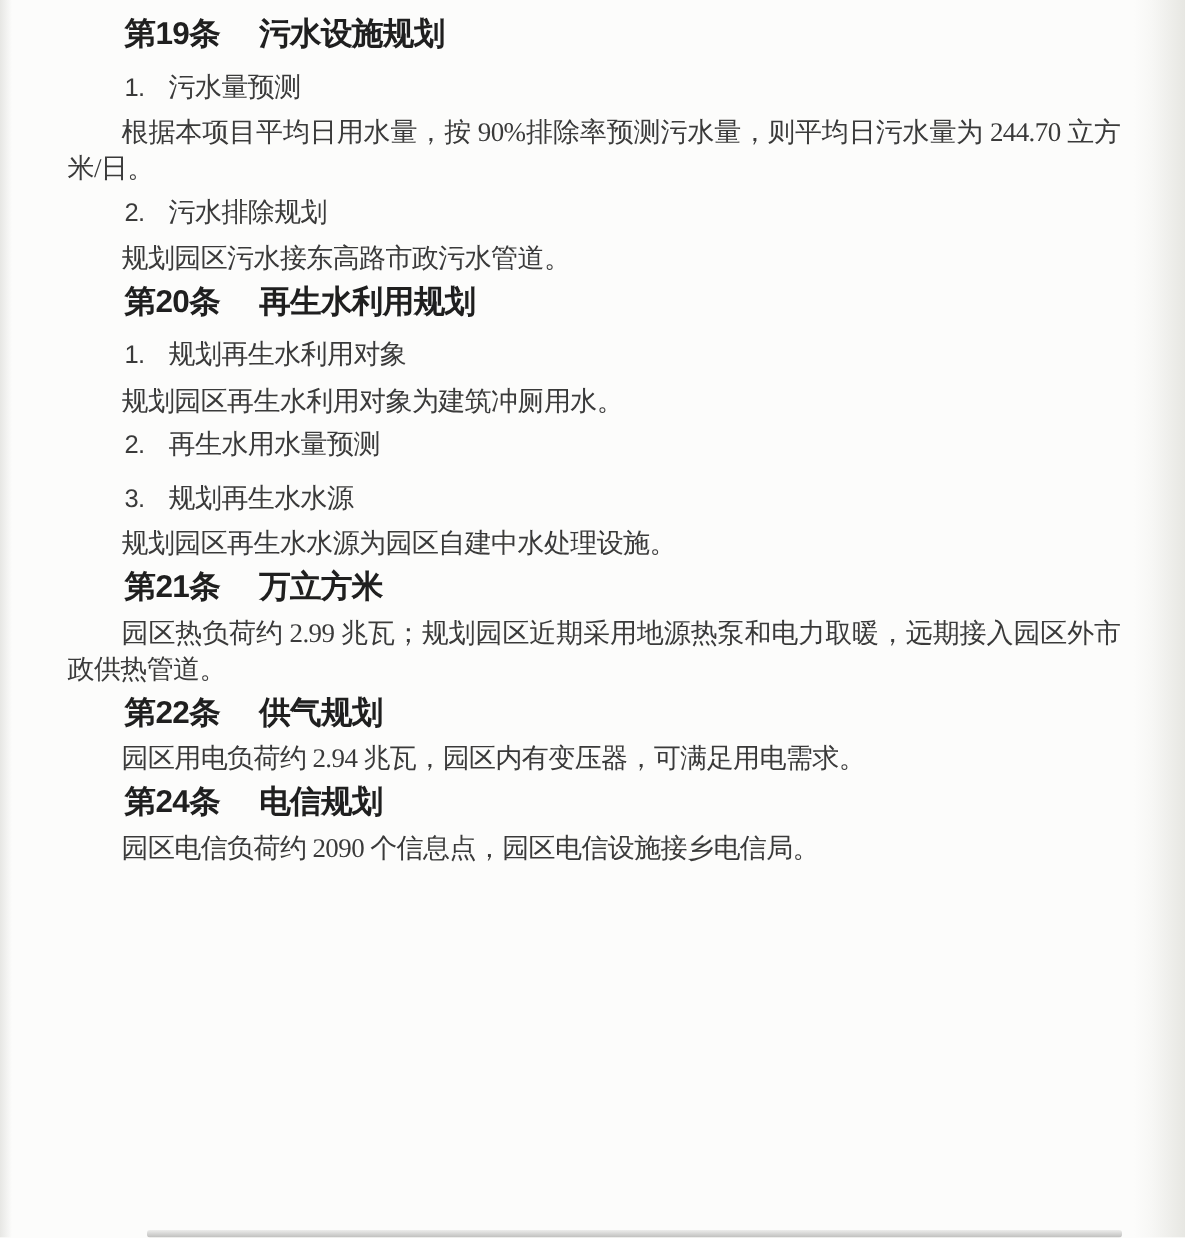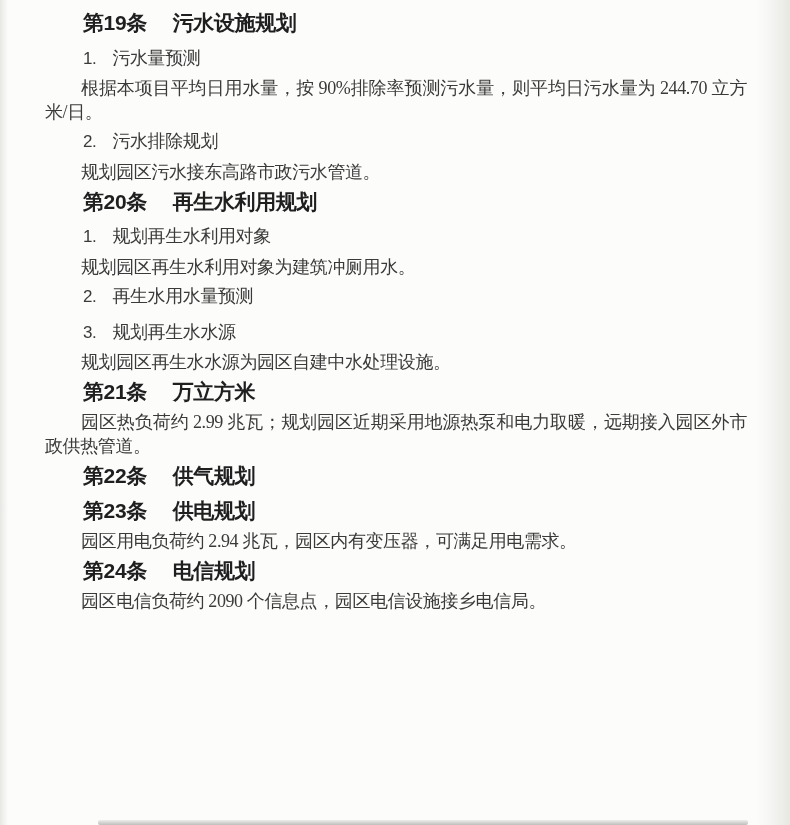--- a/index.html
+++ b/index.html
@@ -81,19 +81,18 @@
       <p class="block-paragraph" style="margin: 0px;">规划园区污水接东高路市政污水管道。</p>
       <h2 class="block-heading" style="margin: 0px;"><span class="article-number">第20条</span><span>再生水利用规划</span></h2>
       <div class="block-list-item"><span class="item-number">1.</span><span>规划再生水利用对象</span></div>
       <p class="block-paragraph" style="margin: 0px;">规划园区再生水利用对象为建筑冲厕用水。</p>
       <div class="block-list-item"><span class="item-number">2.</span><span>再生水用水量预测</span></div>
       <div class="block-list-item"><span class="item-number">3.</span><span>规划再生水水源</span></div>
       <p class="block-paragraph" style="margin: 0px;">规划园区再生水水源为园区自建中水处理设施。</p>
       <h2 class="block-heading" style="margin: 0px;"><span class="article-number">第21条</span><span>万立方米</span></h2>
       <p class="block-paragraph" style="margin: 0px;">园区热负荷约 2.99 兆瓦；规划园区近期采用地源热泵和电力取暖，远期接入园区外市政供热管道。</p>
       <h2 class="block-heading" style="margin: 0px;"><span class="article-number">第22条</span><span>供气规划</span></h2>
-      <h2 class="block-heading" style="margin: 0px;"><span class="article-number">第23条</span><span>供电规划</span></h2>
       <p class="block-paragraph" style="margin: 0px;">园区用电负荷约 2.94 兆瓦，园区内有变压器，可满足用电需求。</p>
       <h2 class="block-heading" style="margin: 0px;"><span class="article-number">第24条</span><span>电信规划</span></h2>
       <p class="block-paragraph" style="margin: 0px;">园区电信负荷约 2090 个信息点，园区电信设施接乡电信局。</p>
     </main>
   <div class="bottom-scan-band"></div>
 </div>
 
 </body></html>

